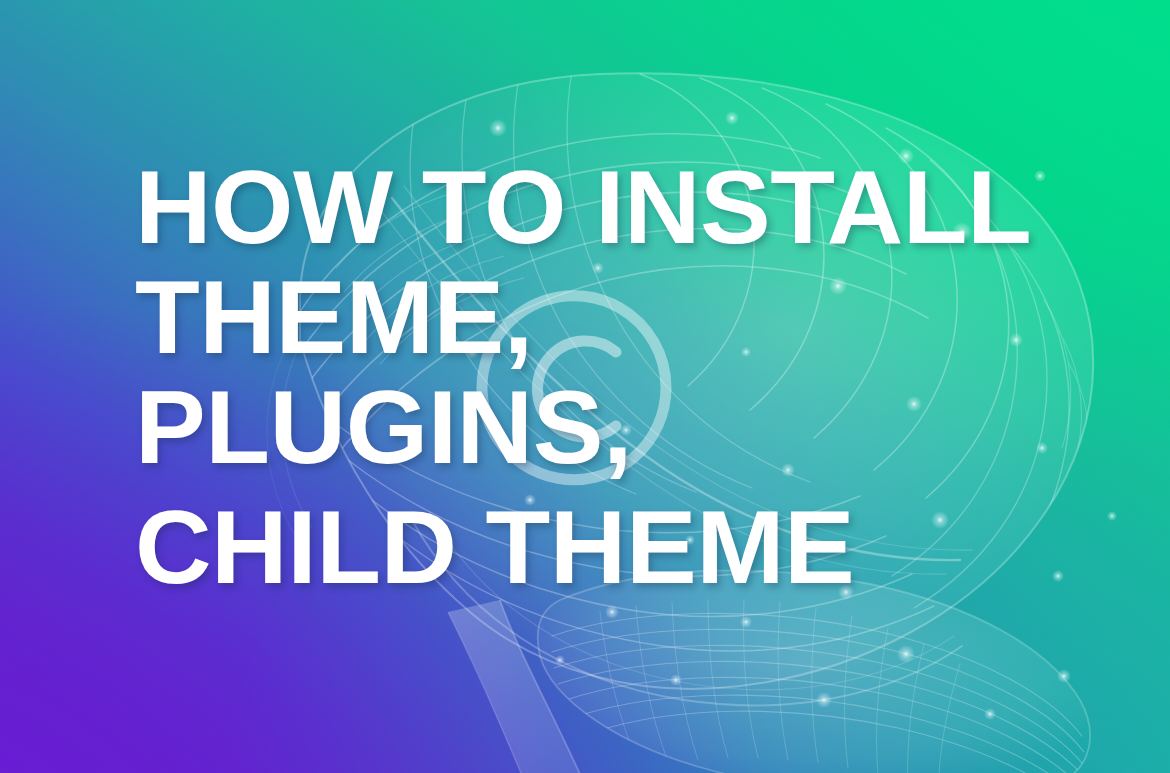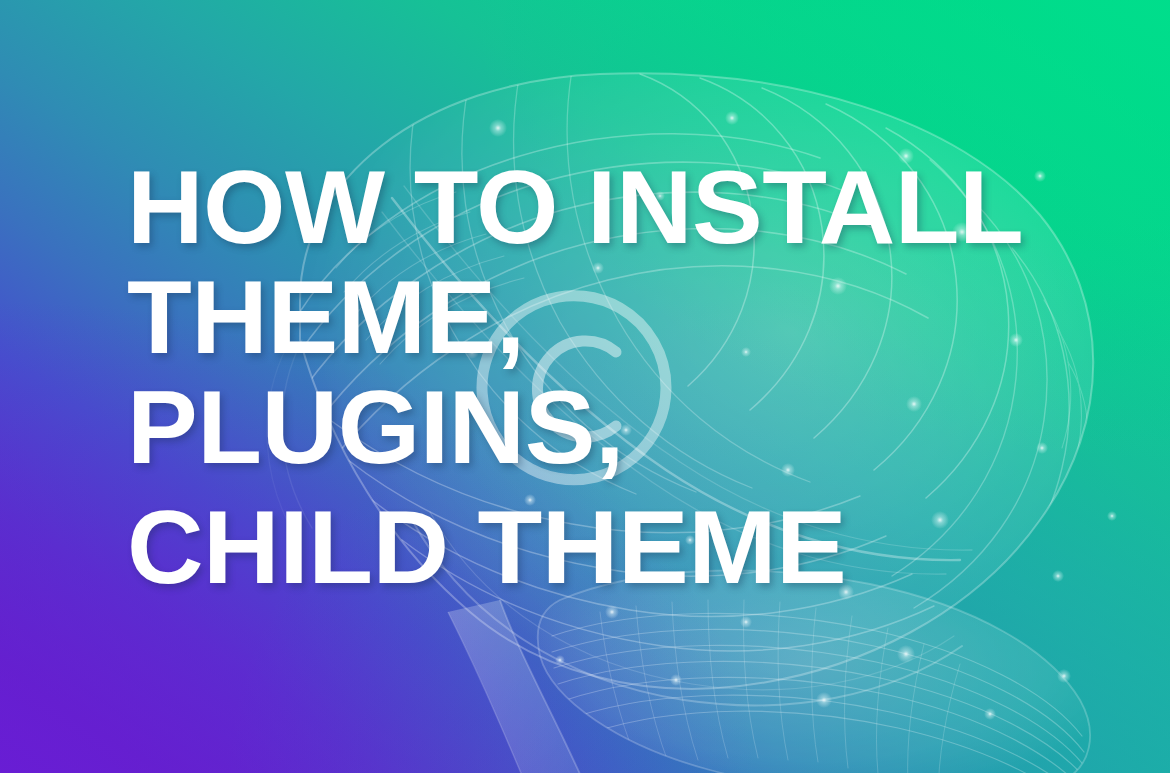--- a/index.html
+++ b/index.html
@@ -65,21 +65,21 @@
     position:absolute;
     left:470px; top:280px;
     width:226px; height:216px;
     pointer-events:none;
   }
   .watermark svg { display:block; width:100%; height:100%; }
 
   
   .headline {
     position:absolute;
-    left:127px;
+    left:135px;
     top:152px;
     width:980px;
     z-index:5;
   }
   .headline .line {
     display:block;
     color:#ffffff;
     font-family:"Liberation Sans", sans-serif;
     font-weight:bold;
     font-size:104px;

